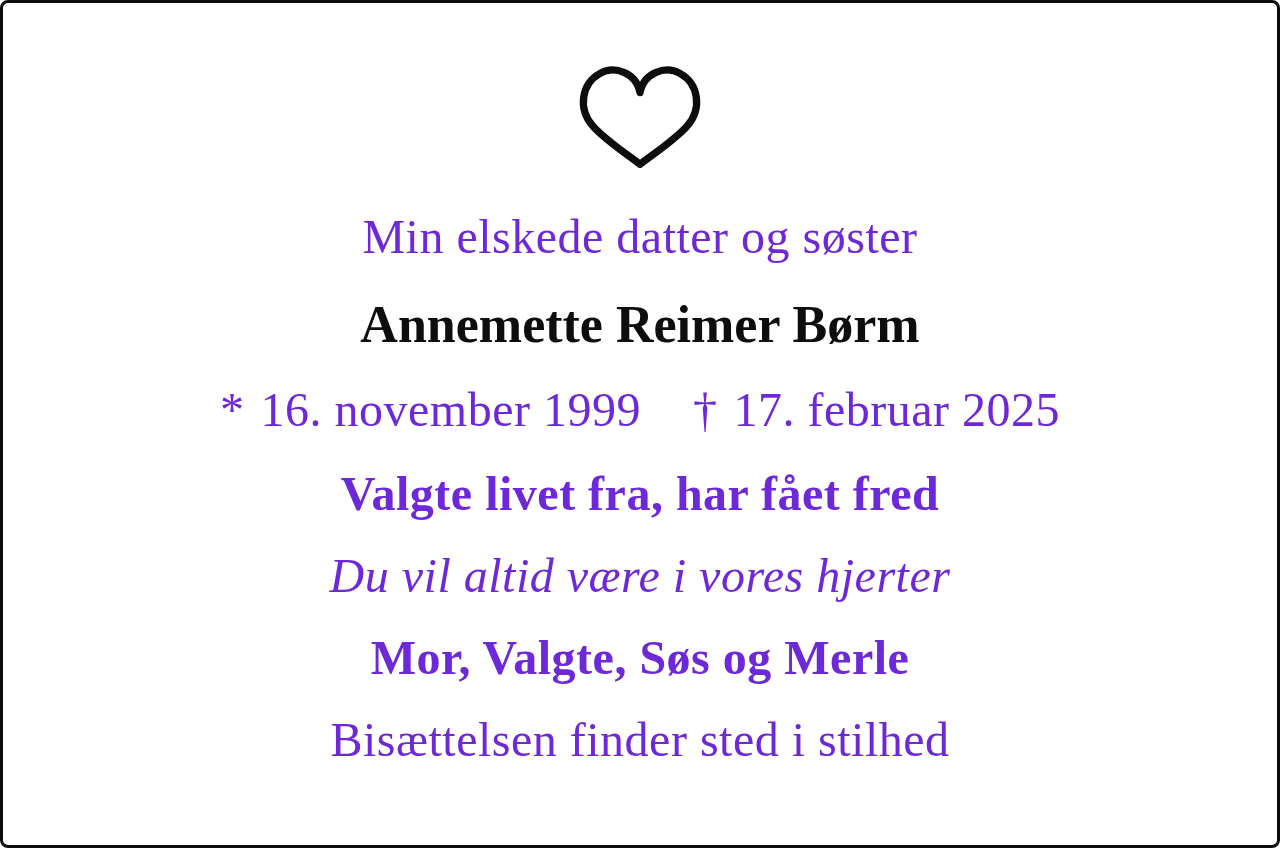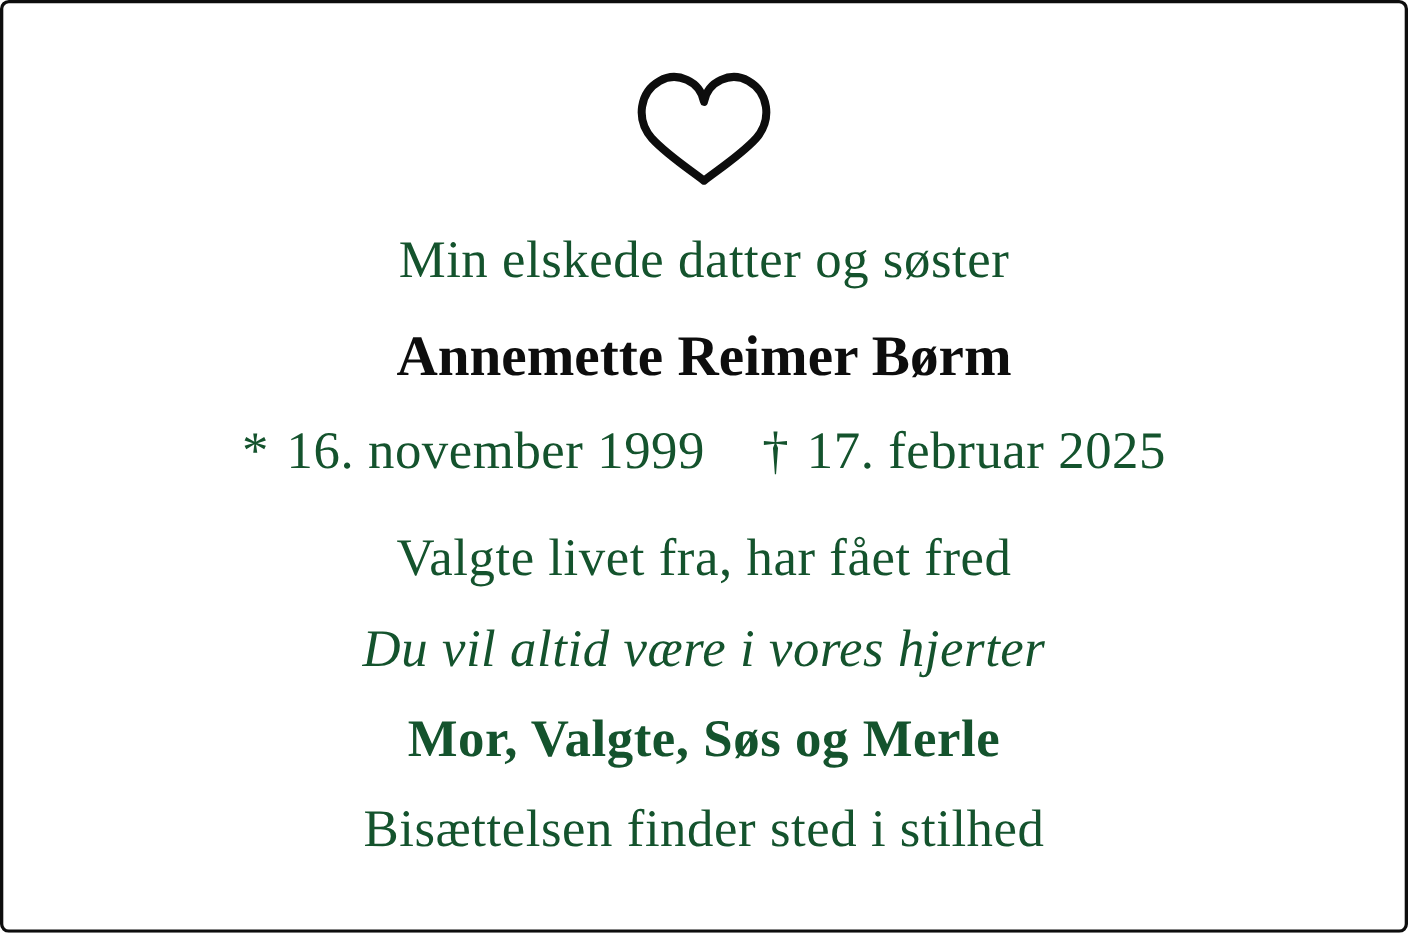--- a/index.html
+++ b/index.html
@@ -23,21 +23,21 @@
     margin-top: 56px;
     height: 112px;
     display: flex;
     justify-content: center;
     align-items: center;
   }
   .heart-wrap svg { display: block; }
   .line {
     font-size: 48px;
     line-height: 1.15;
-    color: #14532d;
+    color: #6d28d9;
     letter-spacing: 0.5px;
   }
   .intro      { margin-top: 38px; }
   .name {
     margin-top: 32px;
     font-size: 52px;
     font-weight: bold;
     line-height: 1.12;
   }
   .dates {
@@ -46,21 +46,21 @@
     justify-content: center;
     align-items: baseline;
     gap: 52px;
   }
   .date-group {
     display: inline-flex;
     align-items: baseline;
     gap: 16px;
   }
   .date-symbol { font-size: 48px; }
-  .epitaph     { margin-top: 42px; }
+  .epitaph     { margin-top: 28px; font-weight: bold; }
   .tribute     { margin-top: 27px; font-style: italic; }
   .signatories { margin-top: 27px; font-weight: bold; }
   .funeral     { margin-top: 27px; }
 </style>
 </head>
 <body>
 
 <div class="card">
 
   <div class="heart-wrap">

